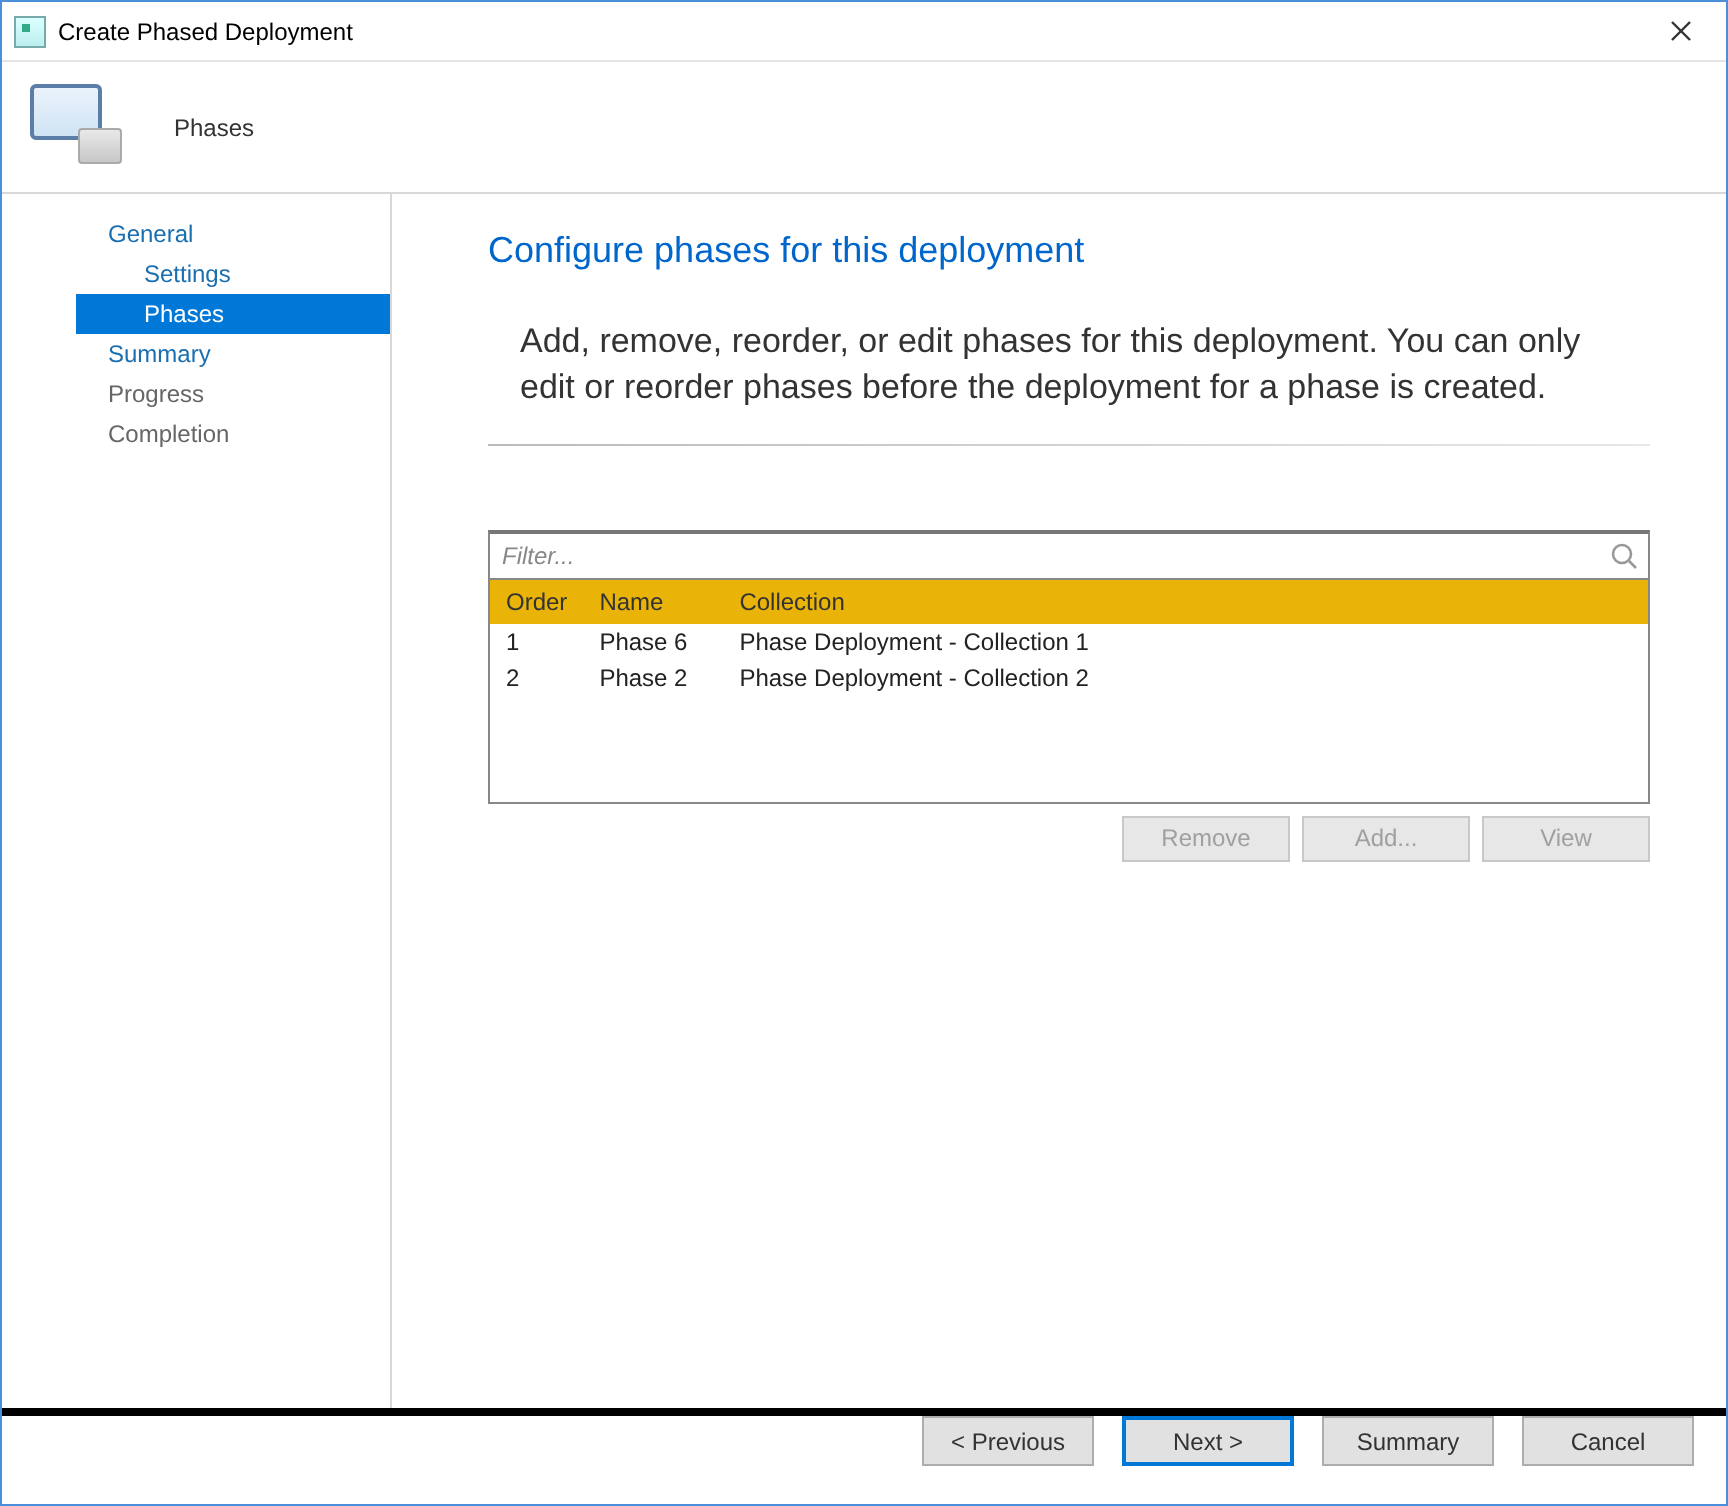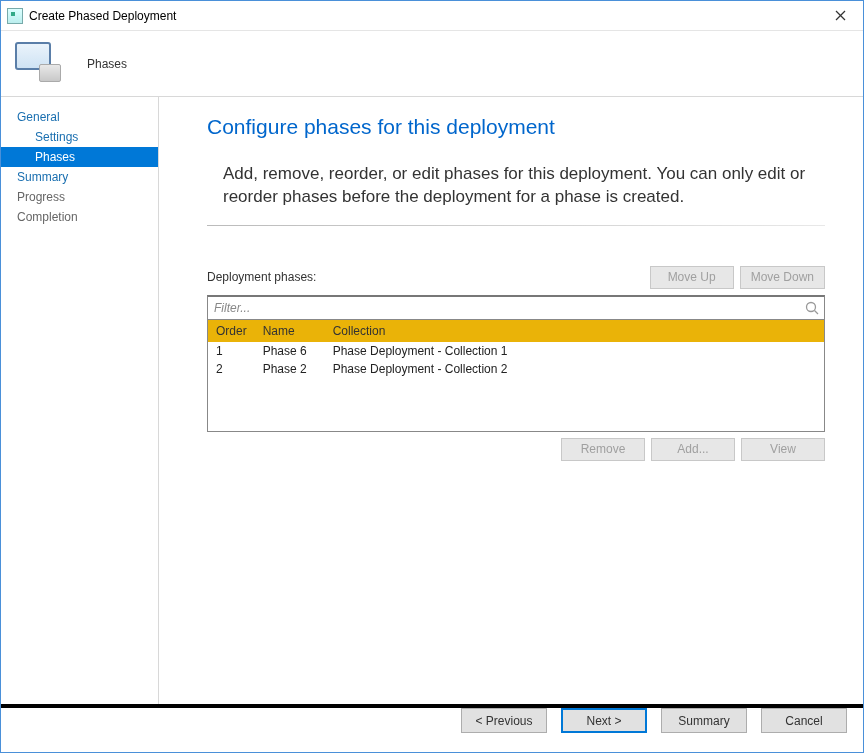--- a/index.html
+++ b/index.html
@@ -54,20 +54,21 @@
   .banner .base {
     position:absolute; left:24px; top:22px; width:22px; height:18px;
     background:linear-gradient(#e8e8e8,#c8c8c8);
     border:1px solid #aaa; border-radius:2px;
   }
   .banner .label { font-size:12px; color:#333; }
 
   .body {
     flex:1; display:flex; min-height:0;
     background:#fff;
+    margin-left:37px;
   }
   .nav {
     width:158px; border-right:1px solid #d8d8d8;
     padding-top:10px;
     color:#1a6fb0;
   }
   .nav .item {
     height:20px; line-height:20px;
     padding-left:16px;
     cursor:default;
@@ -78,21 +79,21 @@
     background:#0078d7; color:#fff;
   }
   .nav .item.muted { color:#666; }
 
   .content {
     flex:1; padding:18px 38px 10px 48px;
     display:flex; flex-direction:column;
   }
   .content h2 {
     margin:0 0 24px 0;
-    font-weight:400; font-size:21px;
+    font-weight:400; font-size:18px;
     color:#0066cc;
   }
   .desc {
     font-size:17px; color:#333; line-height:1.35;
     padding:0 4px 16px 16px;
   }
   .hr {
     height:1px;
     background:linear-gradient(to right,#bbb,#e8e8e8);
     margin:0 0 40px 0;
@@ -204,25 +205,20 @@
       <div class="item">Summary</div>
       <div class="item muted">Progress</div>
       <div class="item muted">Completion</div>
     </div>
 
     <div class="content">
       <h2>Configure phases for this deployment</h2>
       <div class="desc">Add, remove, reorder, or edit phases for this deployment. You can only edit or reorder phases before the deployment for a phase is created.</div>
       <div class="hr"></div>
 
-      <div class="dp-row">
-        <div class="dp-label">Deployment phases:</div>
-        <button class="btn disabled" disabled="">Move Up</button>
-        <button class="btn disabled" disabled="">Move Down</button>
-      </div>
 
       <div class="filterbox">
         <input type="text" placeholder="Filter..." style="">
         <svg class="searchicon" viewBox="0 0 16 16">
           <circle cx="7" cy="7" r="4.5" fill="none" stroke="#999" stroke-width="1.3"></circle>
           <line x1="10.5" y1="10.5" x2="14" y2="14" stroke="#999" stroke-width="1.3"></line>
         </svg>
       </div>
 
       <div class="grid">

